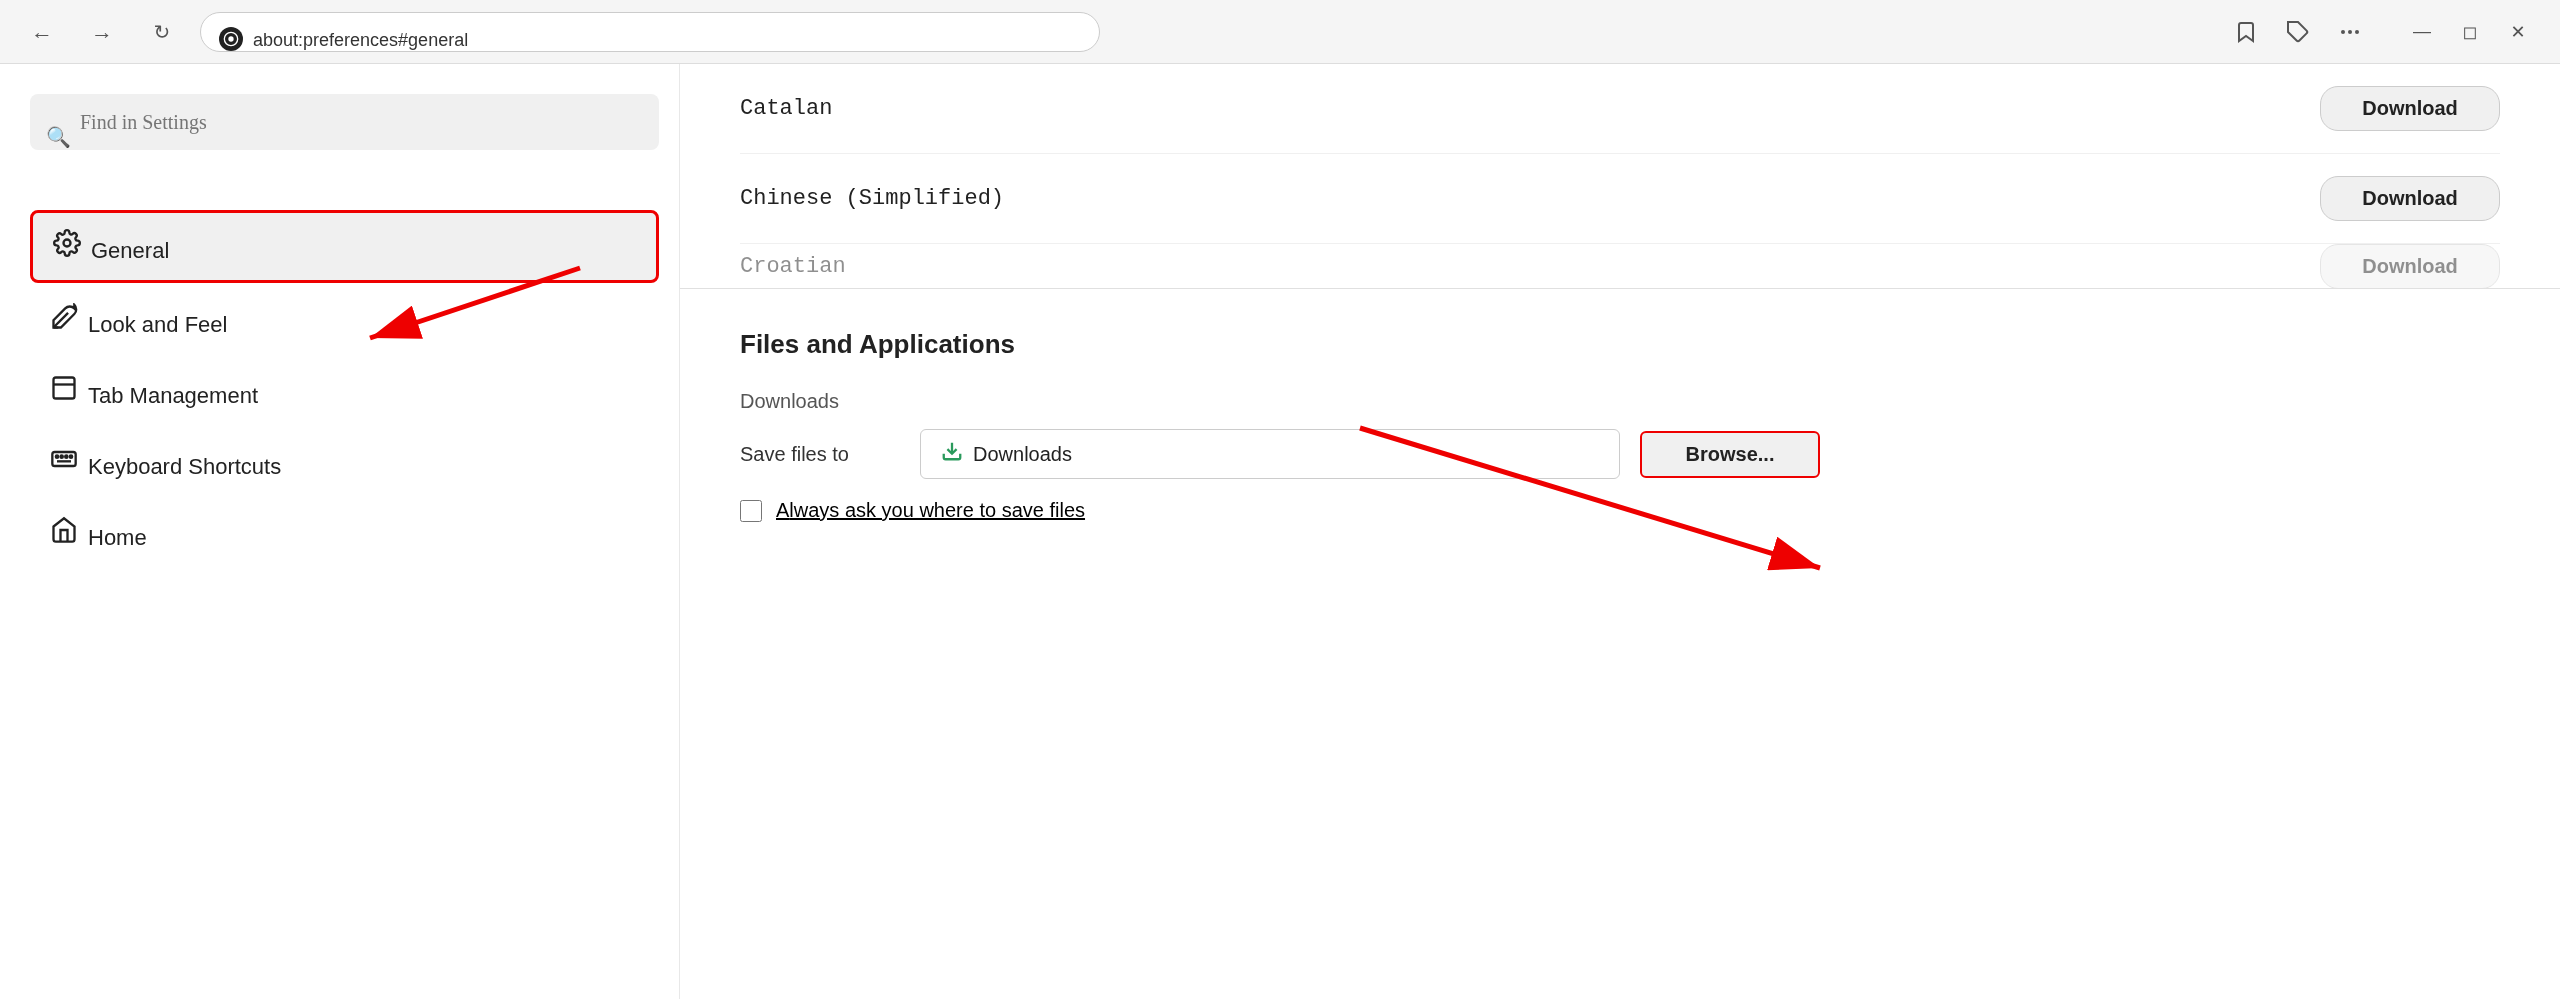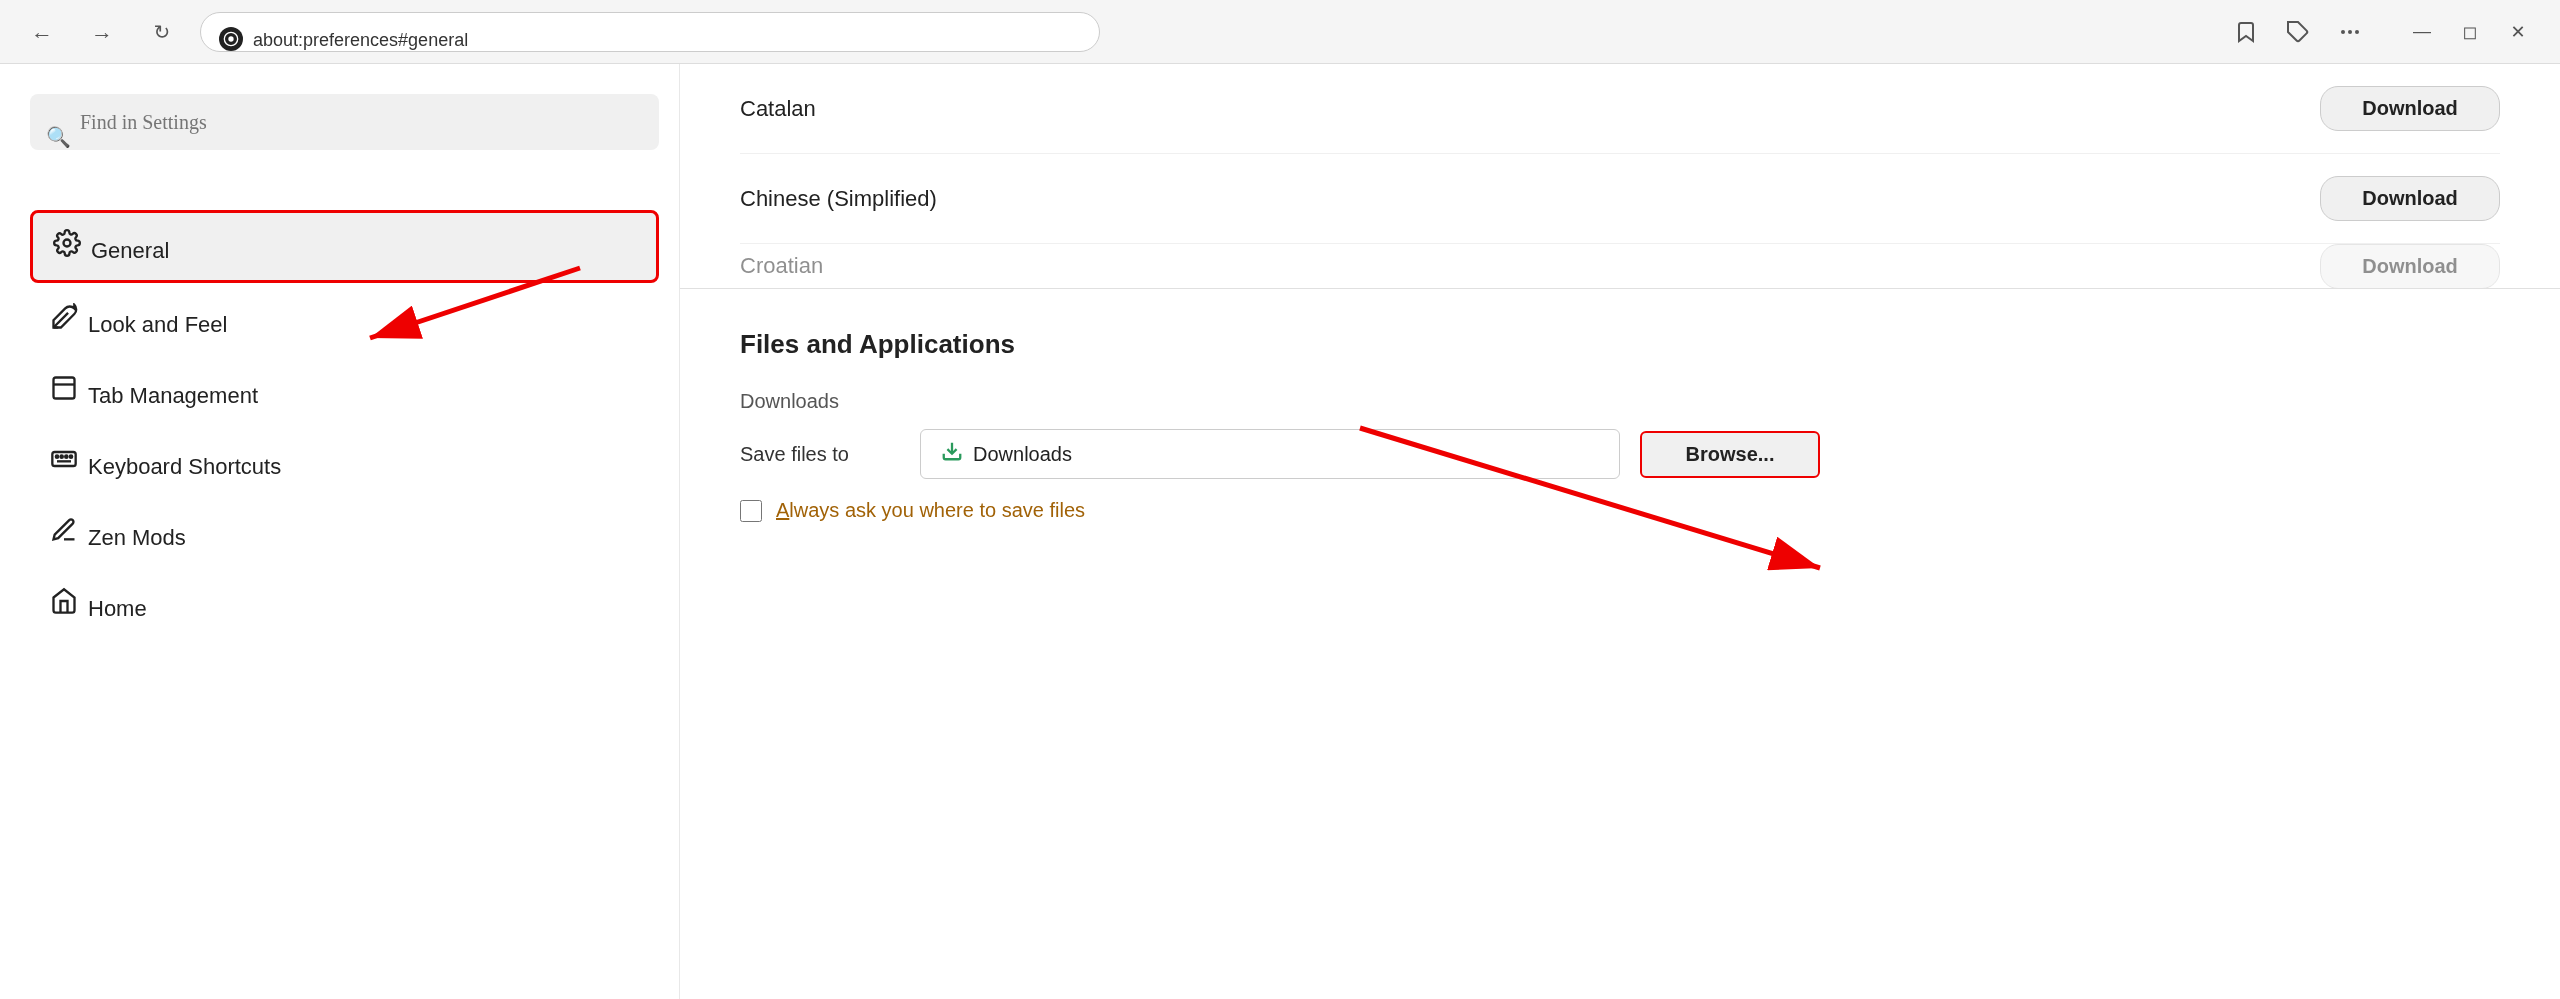--- a/index.html
+++ b/index.html
@@ -124,21 +124,21 @@
       padding: 0 60px;
     }
     .lang-row {
       display: flex;
       align-items: center;
       justify-content: space-between;
       padding: 22px 0;
       border-bottom: 1px solid #f0f0f0;
     }
     .lang-row:last-child { border-bottom: none; }
-    .lang-name { font-size: 22px; color: #222; }
+    .lang-name { font-size: 22px; color: #222; font-family: Liberation Mono, monospace; }
     .download-btn {
       background: #f0f0f0;
       border: 1px solid #ccc;
       border-radius: 18px;
       padding: 10px 28px;
       font-size: 20px;
       font-weight: 600;
       cursor: pointer;
       color: #222;
       min-width: 180px;
@@ -195,21 +195,21 @@
     .always-ask-row {
       display: flex;
       align-items: center;
       gap: 14px;
     }
     .checkbox-input {
       width: 22px; height: 22px;
       cursor: pointer;
       accent-color: #0060df;
     }
-    .always-ask-label { font-size: 20px; color: #a16207; }
+    .always-ask-label { font-size: 20px; color: #000000; text-decoration: underline; }
     .underline { text-decoration: underline; }
 
     
     .arrows-container {
       position: absolute;
       top: 64px;
       left: 0;
       width: 2560px;
       height: 935px;
       pointer-events: none;
@@ -310,29 +310,20 @@
           <line x1="14" y1="10" x2="14" y2="10"></line>
             <circle cx="14" cy="10" r="1" fill="#222"></circle>
           <line x1="18" y1="10" x2="18" y2="10"></line>
             <circle cx="18" cy="10" r="1" fill="#222"></circle>
           <line x1="6" y1="14" x2="18" y2="14"></line>
         </svg>
       </span>
       <span>Keyboard Shortcuts</span>
     </div>
 
-    <div class="sidebar-item">
-      <span class="sidebar-icon">
-        <svg width="28" height="28" viewBox="0 0 24 24" fill="none" stroke="#222" stroke-width="2">
-          <path d="M12 20h9"></path>
-          <path d="M16.5 3.5a2.121 2.121 0 0 1 3 3L7 19l-4 1 1-4L16.5 3.5z"></path>
-        </svg>
-      </span>
-      <span>Zen Mods</span>
-    </div>
 
     <div class="sidebar-item">
       <span class="sidebar-icon">
         <svg width="28" height="28" viewBox="0 0 24 24" fill="none" stroke="#222" stroke-width="2">
           <path d="M3 9l9-7 9 7v11a2 2 0 0 1-2 2H5a2 2 0 0 1-2-2z"></path>
           <polyline points="9 22 9 12 15 12 15 22"></polyline>
         </svg>
       </span>
       <span>Home</span>
     </div>

